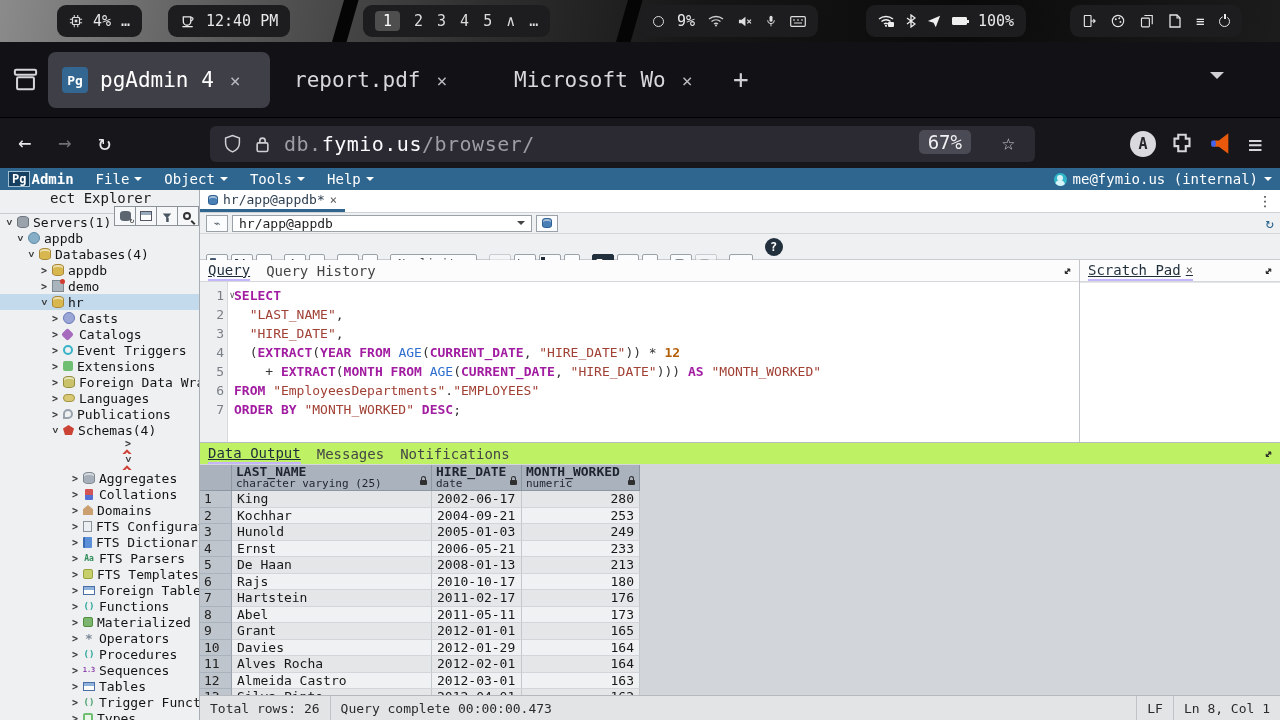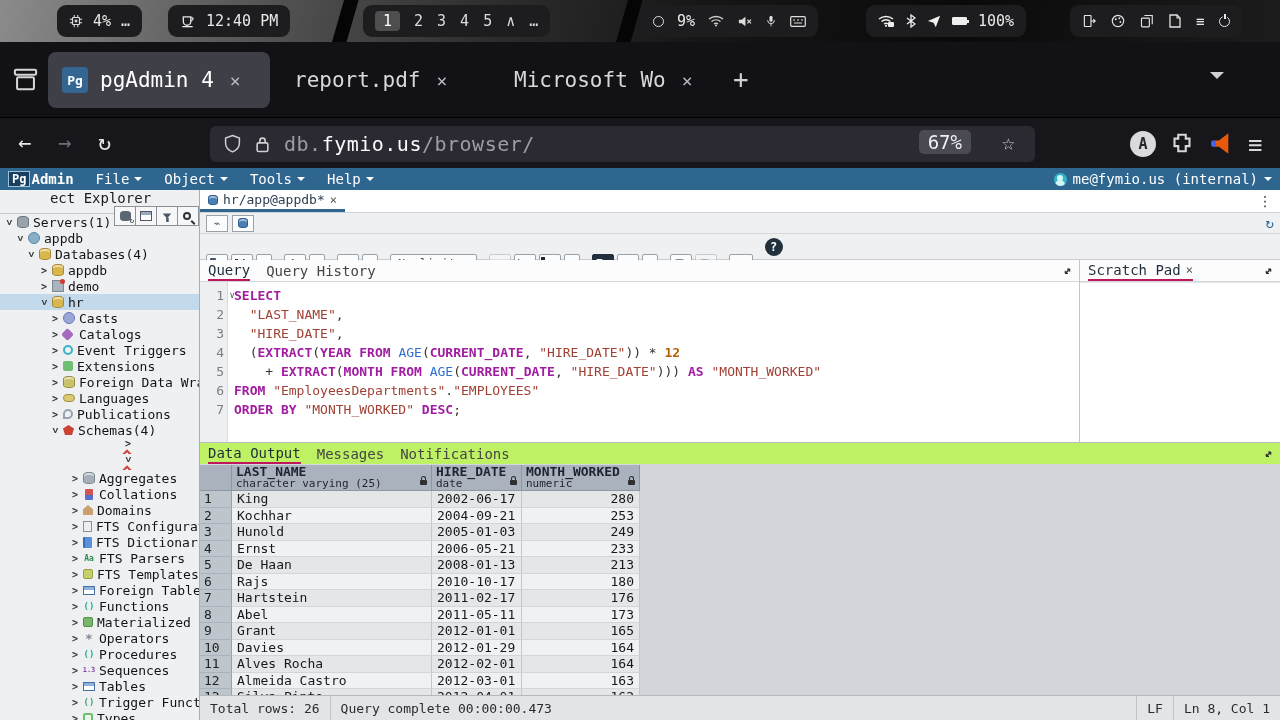--- a/index.html
+++ b/index.html
@@ -165,21 +165,21 @@
   .i-funnel-t { transform:scale(.85); }
   .lockico { width:7px; height:5px; background:#2f2f2f; border-radius:1px; position:relative; display:inline-block; }
   .lockico::before { content:""; position:absolute; left:1px; top:-4px; width:3px; height:3px; border:1.4px solid #2f2f2f; border-bottom:none; border-radius:3px 3px 0 0; }
   .expand-ic { display:inline-block; transform:rotate(-45deg); color:#2b2b2b; font-size:13px; font-weight:bold; }
   .expand-ic::after { content:"↔"; }
 
   
   #panels { position:absolute; top:70px; left:0; right:0; height:182px; }
   #qpanel { position:absolute; left:0; top:0; bottom:0; width:880px; border-right:1px solid #c2c6ca; background:#fff; }
   .ptabs { height:22px; background:#fcfcfd; border-bottom:1px solid #d5d8db; display:flex; align-items:center; padding:0 8px; gap:16px; font-size:14px; color:#454545; }
-  .ptab-active { color:#1f2d3a; border-bottom:2px solid #be185d; height:100%; display:flex; align-items:center; gap:5px; }
+  .ptab-active { color:#1f2d3a; border-bottom:2px solid #c4b5fd; height:100%; display:flex; align-items:center; gap:5px;text-decoration:underline; }
   .ptabs .expand-ic { margin-left:auto; }
   #editor { position:absolute; top:22px; left:0; right:0; bottom:0; background:#fff; display:flex; }
   #gutter { width:28px; background:#edeff1; border-right:1px solid #d8dbde; color:#7a7f85; font-size:13px; text-align:right; padding:4px 3px 0 0; }
   .gl { height:19px; line-height:19px; position:relative; }
   .fold { position:absolute; right:-11px; top:0; color:#555; font-size:9px; }
   #code { padding:4px 0 0 6px; font-size:13px; color:#333; }
   .cl { height:19px; line-height:19px; white-space:pre; }
   .tk-kw { color:#a11ca1; font-weight:bold; }
   .tk-str { color:#a14034; }
   .tk-fn { color:#2f6fd0; }
@@ -635,20 +635,24 @@
         <span>hr/app@appdb*</span>
         <span class="x-ic">×</span>
       </span>
       <span class="kebab">⋮</span>
     </div>
 
     <div id="connrow">
       <span class="conn-btn">
           <span class="i-plug">⌁</span>
         </span>
+      <span id="conn-select">
+        <span>hr/app@appdb</span>
+        <span class="caret-d"></span>
+      </span>
       <span class="conn-btn">
           <span class="mini-cyl"></span>
         </span>
       <span class="refresh-ic">↻</span>
     </div>
 
     <div id="qtoolbar">
       <span class="tb">
           <span class="i-folder"></span>
         </span>

